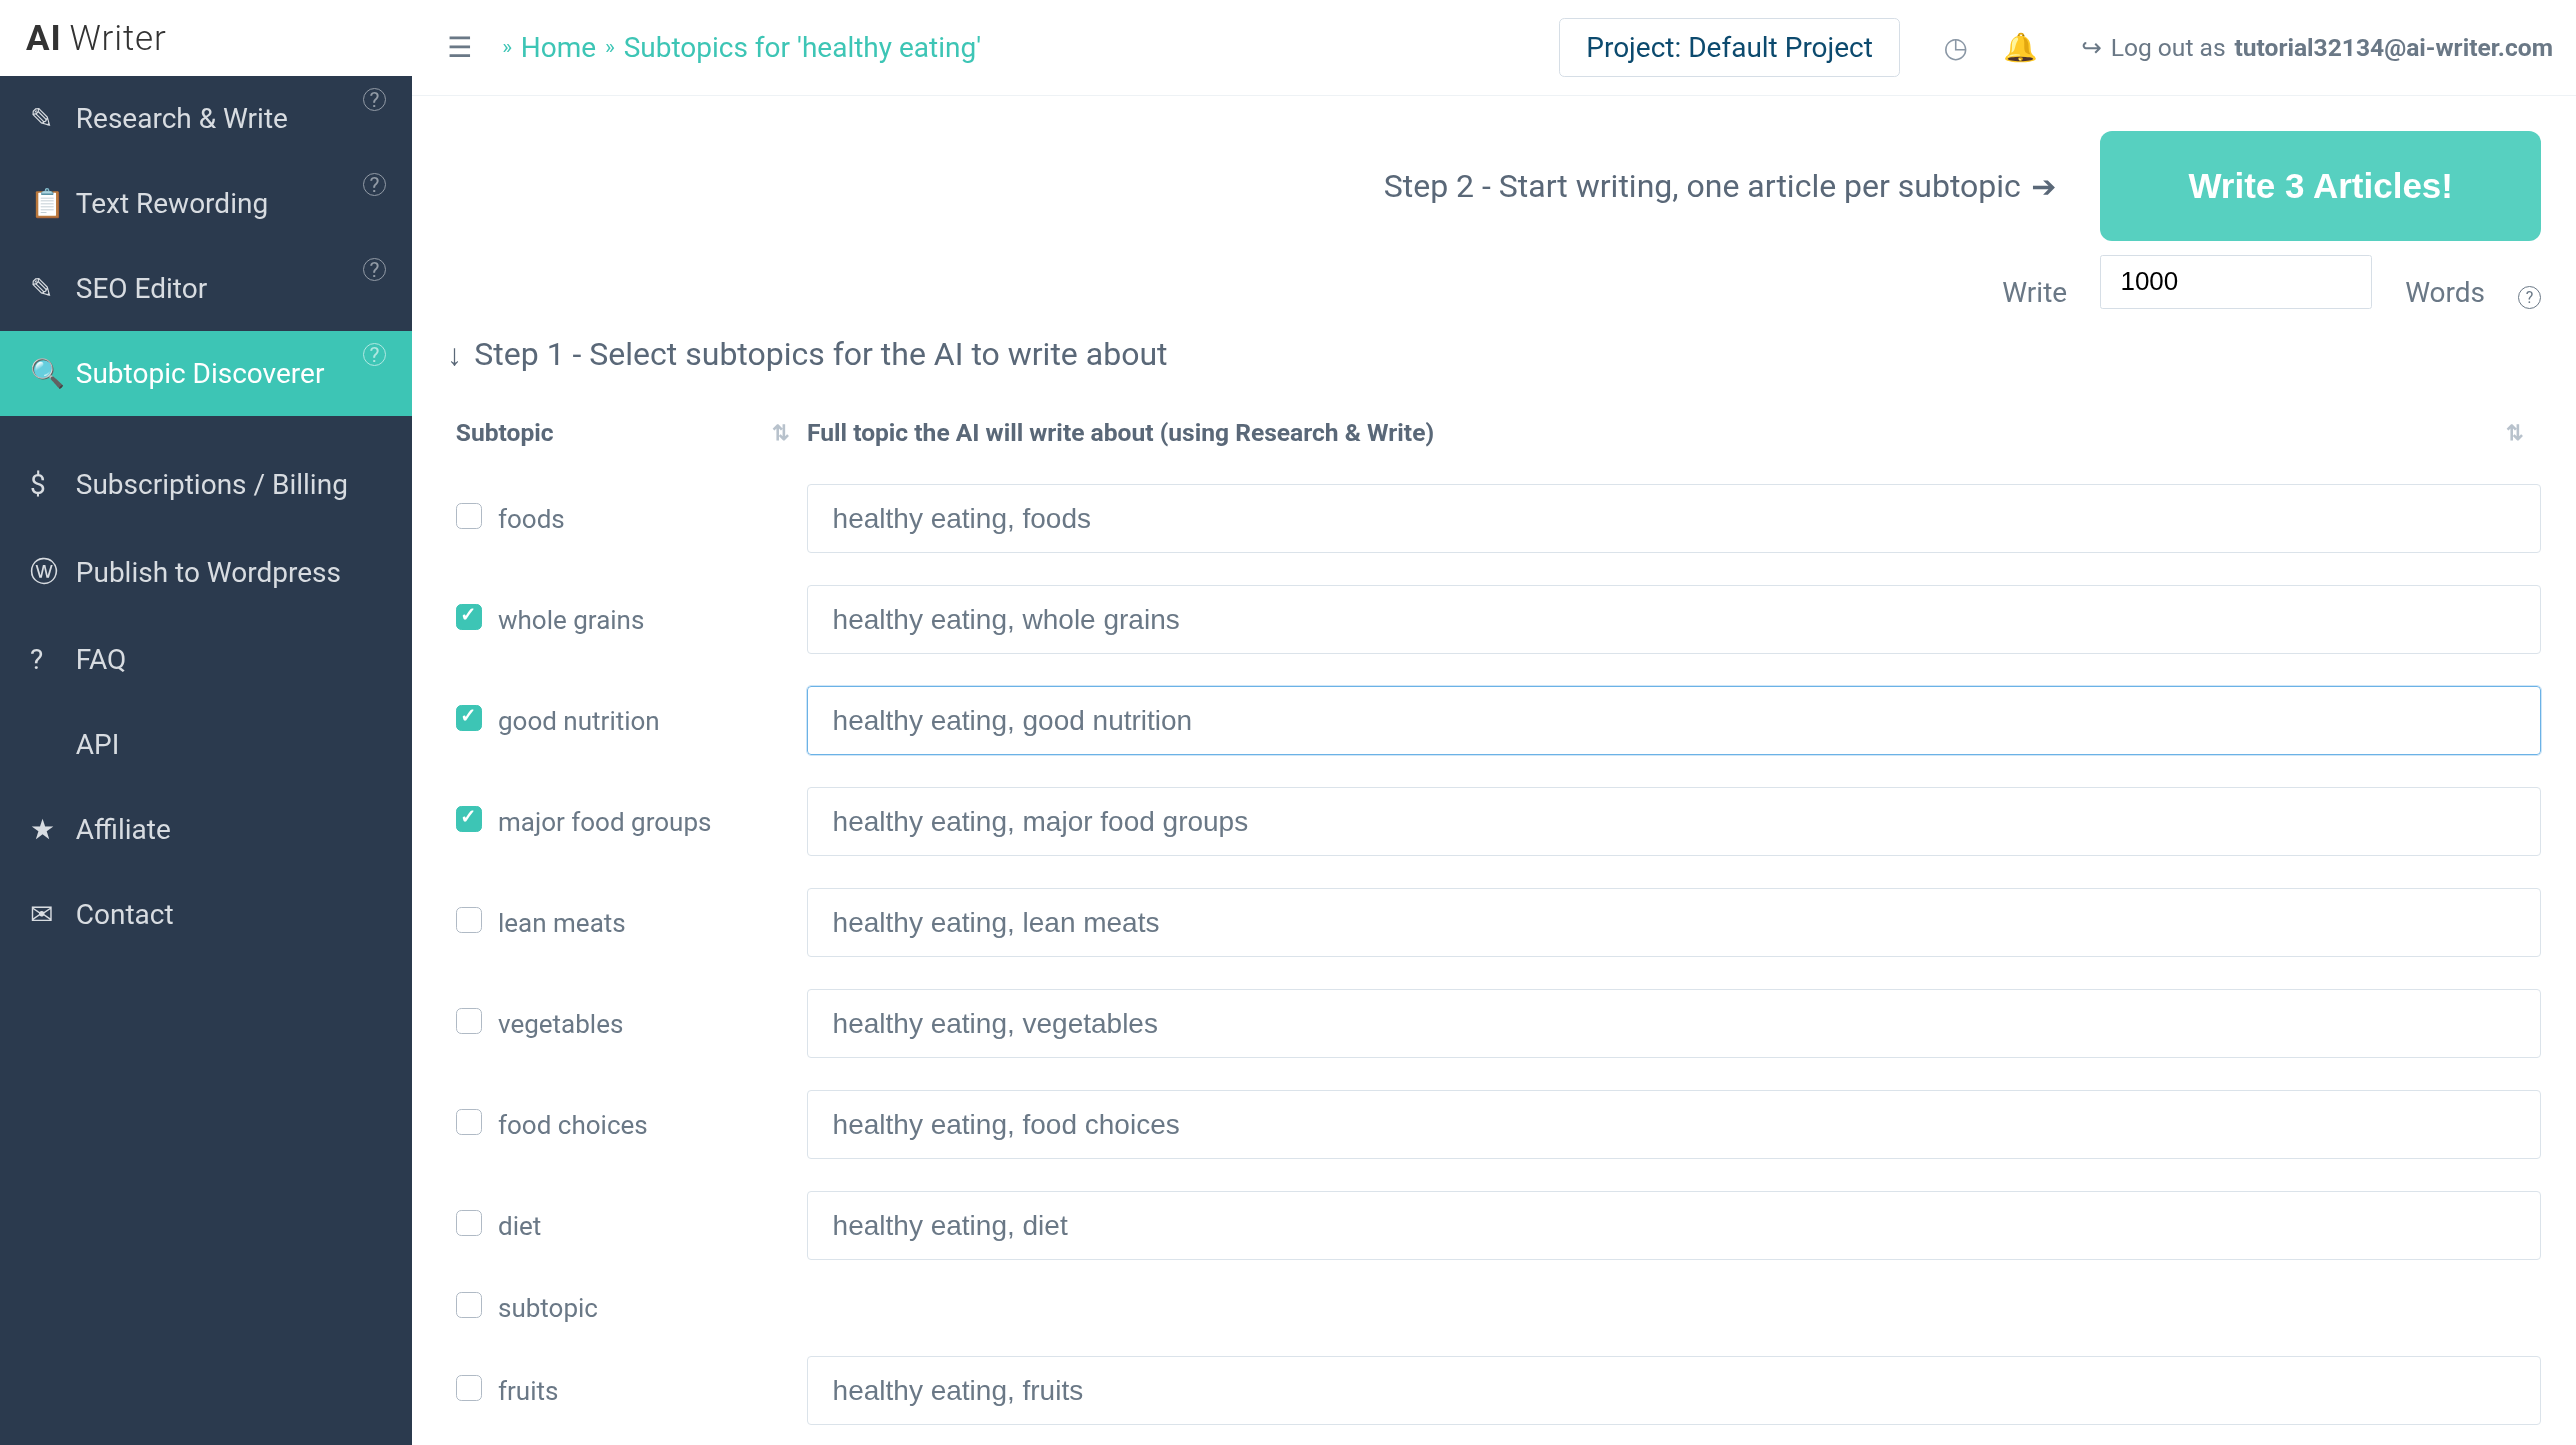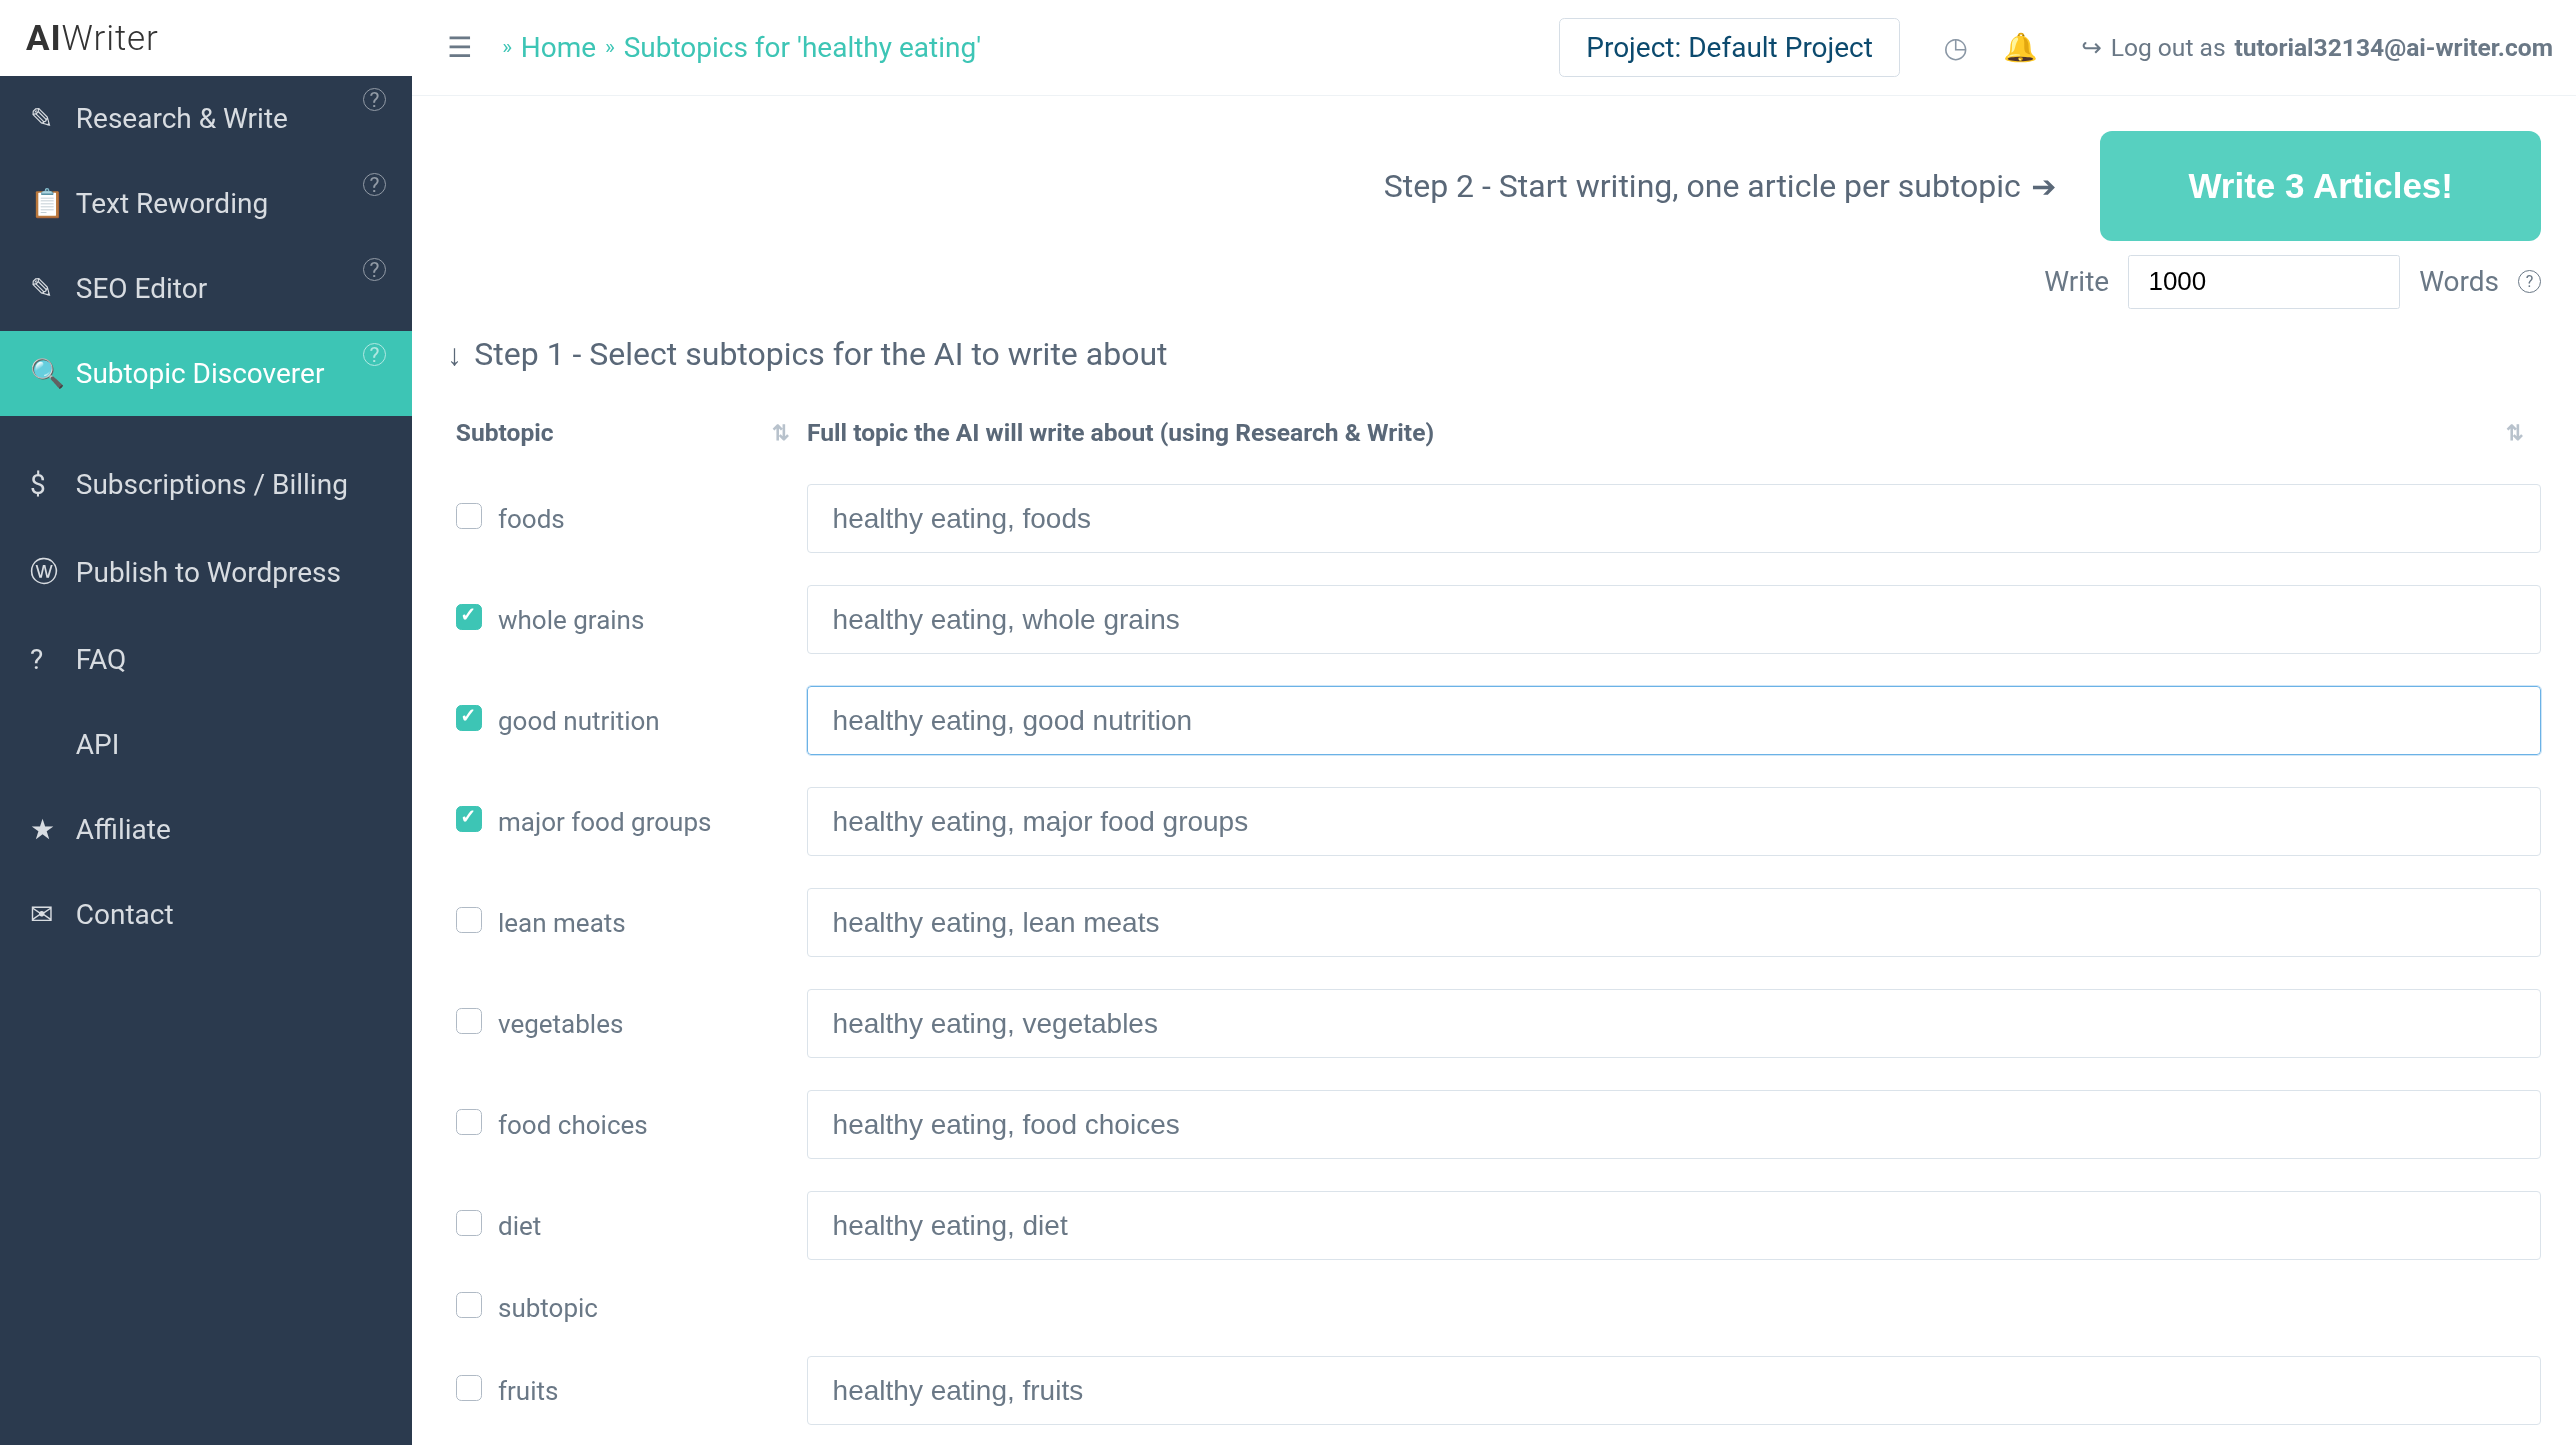--- a/index.html
+++ b/index.html
@@ -1,38 +1,38 @@
 <!DOCTYPE html>
 <html style="font-size:14px"><head>
 <meta charset="utf-8">
 <style>
 * { box-sizing: border-box; margin: 0; padding: 0; }
 body { font-family: -apple-system, BlinkMacSystemFont, "Segoe UI", Roboto, sans-serif; color: #5a6878; background: #fff; font-size: 24.6px; }
 .app { display: flex; min-height: 100vh; }
 .sidebar { width: 412px; background: #2b3a4e; color: #fff; flex-shrink: 0; }
 .sidebar-logo { background: #fff; color: #333; font-size: 35px; font-weight: 700; padding: 17.5px 26px; letter-spacing: 0.9px;}
-.sidebar-logo .thin { font-weight: 300; }
+.sidebar-logo .thin { font-weight: 300; margin-left: 8px; }
 .sidebar-item { display: flex; align-items: center; padding: 26px 30px; cursor: pointer; font-size: 28px; color: #d8dce1; position: relative; }
 .sidebar-item.active { background: #3dc5b5; color: #fff; }
 .sidebar-item .icon { width: 37px; margin-right: 8.8px; display: inline-flex; }
 .sidebar-item .help { position: absolute; right: 26px; top: 12.3px; opacity:.6; font-size:21px;}
 .main { flex: 1; display: flex; flex-direction: column; }
 .topbar { display: flex; align-items: center; padding: 17.5px 23px; gap: 17.5px; border-bottom: 0.9px solid #eef2f5; }
 .hamburger { font-size: 28px; color: #6a7886; cursor: pointer; padding: 7px 12.3px;}
 .breadcrumb { color: #3dc5b5; font-size: 28px; display:flex; align-items:center; gap:8.8px;}
 .breadcrumb .sep { color: #3dc5b5; font-size:21px;}
 .project-box { margin-left: auto; border: 0.9px solid #d6dee6; padding: 12.3px 26px; border-radius: 5.3px; color: #0c4a6e; font-size: 28px;}
 .top-icons { display:flex; gap:35px; padding: 0 26px; color:#8a97a5; font-size:28px; align-items:center;}
 .logout { color:#6a7886; font-size:24.6px; display:flex; align-items:center; gap:8.8px;}
 .logout b { font-weight:700; }
 .content { padding: 35px 35px 0 35px; }
 .step2-row { display:flex; align-items:center; justify-content:flex-end; gap:44px; margin-bottom:14px;}
 .step2-label { font-size: 32px; color:#5a6878; display:flex; align-items:center; gap:10.5px;}
 .write-btn { background:#57d0c0; color:#fff; font-size:35px; font-weight:600; padding: 35px 88px; border:none; border-radius:12px; cursor:pointer;}
-.words-row { display:flex; align-items:center; justify-content:flex-end; gap:19px; font-size:28px; color:#6a7886; margin-bottom:26px;}
+.words-row { display:flex; align-items:flex-end; justify-content:flex-end; gap:33px; font-size:28px; color:#6a7886; margin-bottom:26px;}
 .words-row input { border:0.9px solid #d6dee6; padding:10.5px 19.3px; font-size:26px; width:272px; border-radius:2.6px;}
 .step1-label { font-size:32px; color:#5a6878; display:flex; align-items:flex-start; gap:12.3px; margin-bottom:35px;}
 .table { width:100%; }
 .thead { display:flex; padding: 10.5px 0 21px 0; font-size:24.6px; font-weight:700; color:#5a6878;}
 .th-subtopic { width:360px; padding-left:8.8px; display:flex; align-items:center; justify-content:space-between; padding-right:17.5px;}
 .th-full { flex:1; display:flex; align-items:center; justify-content:space-between; padding-right:17.5px;}
 .sort-icon { color:#b8c2cc; font-size:21px;}
 .row { display:flex; align-items:center; padding:16px 0;}
 .row .cb-cell { width:51px; padding-left:8.8px;}
 .row .sub-cell { width:309px; font-size:26px; color:#6a7886;}

